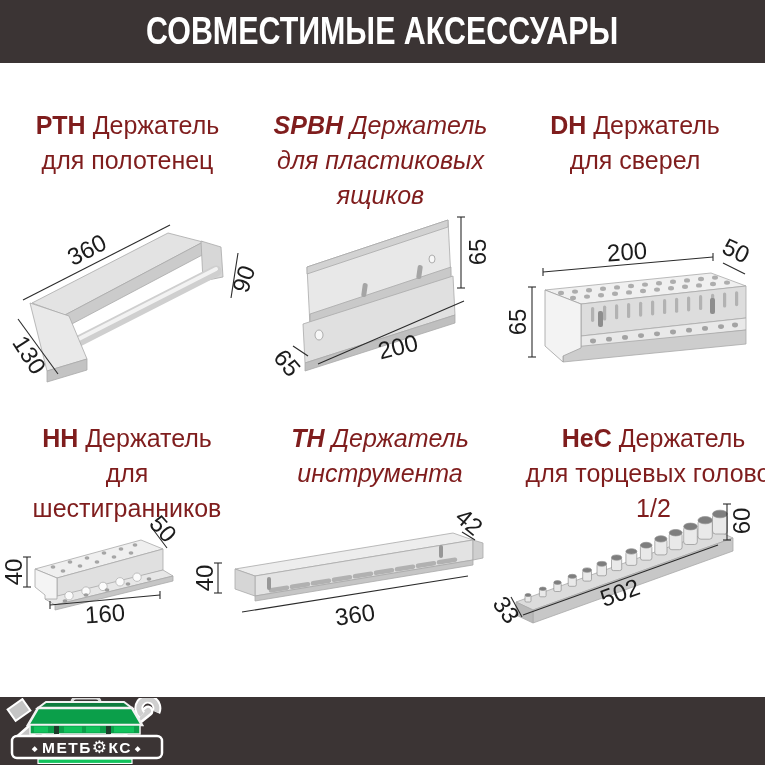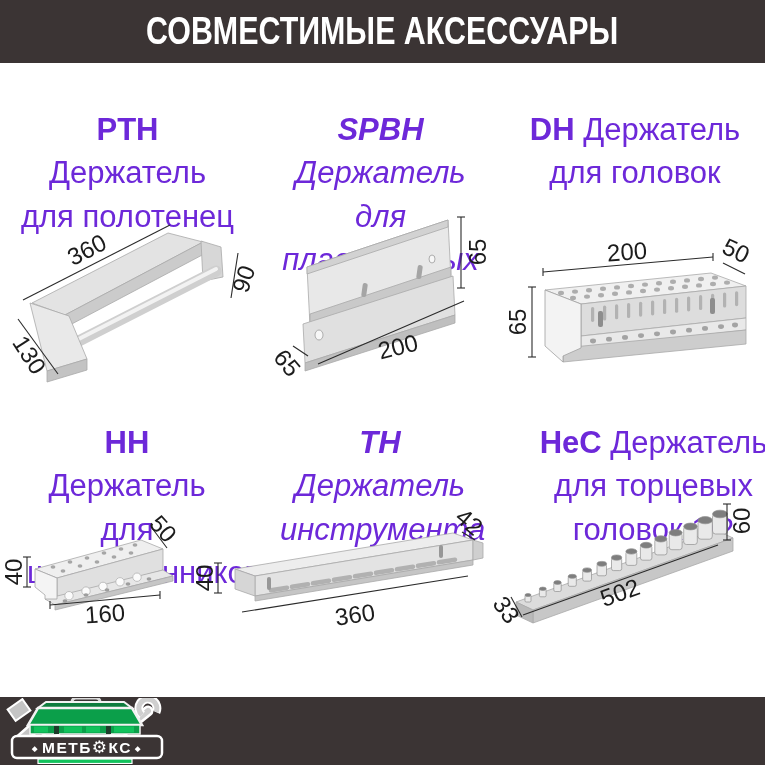--- a/index.html
+++ b/index.html
@@ -8,22 +8,22 @@
     font-family:"Liberation Sans",sans-serif;overflow:hidden;
   }
   .bar{position:absolute;left:0;width:765px;background:#3b3434;}
   #header{top:0;height:63px;display:flex;align-items:center;justify-content:center;}
   #header .htxt{
     color:#ffffff;font-weight:800;font-size:38px;white-space:nowrap;
     display:inline-block;transform:scaleX(0.80);letter-spacing:0px;
   }
   #footer{top:697px;height:68px;}
   .ptitle{
-    position:absolute;text-align:center;font-size:31px;line-height:1.40;
-    color:#6d28d9;font-weight:400;
+    position:absolute;text-align:center;font-size:25px;line-height:1.40;
+    color:#7f1d1d;font-weight:400;
   }
   .ptitle b{font-weight:700;}
   .ptitle .nm{white-space:pre-line;}
   .art{position:absolute;}
   .art svg{position:absolute;left:0;top:0;}
   .dim{
     position:absolute;font-size:24px;color:#1c1c1c;white-space:nowrap;
     transform-origin:center;
   }
   .dimline{stroke:#2b2b2b;stroke-width:1.1;}
@@ -43,21 +43,21 @@
 </div>
 <div class="ptitle" style="left:258px;top:108px;width:245px;font-style:italic;">
   <b>SPBH</b>
   <span class="nm">Держатель
 для пластиковых
 ящиков</span>
 </div>
 <div class="ptitle" style="left:525px;top:108px;width:220px;">
   <b>DH</b>
   <span class="nm">Держатель
-для головок</span>
+для сверел</span>
 </div>
 
 <div class="art" style="left:5px;top:195px;width:250px;height:210px;">
   <svg width="250" height="210" viewBox="0 0 250 210">
     <g class="edge">
       <polygon points="27,108 163,38 198,47 60,120" fill="#e3e3e3"></polygon>
       <polygon points="60,120 198,47 201,58 63,131" fill="#cbcbcb"></polygon>
       <polygon points="196,46 216,52 218,82 198,86" fill="#d7d7d7"></polygon>
     </g>
     <line x1="62" y1="152" x2="211" y2="76" stroke="#cfcfcf" stroke-width="11" stroke-linecap="round"></line>

